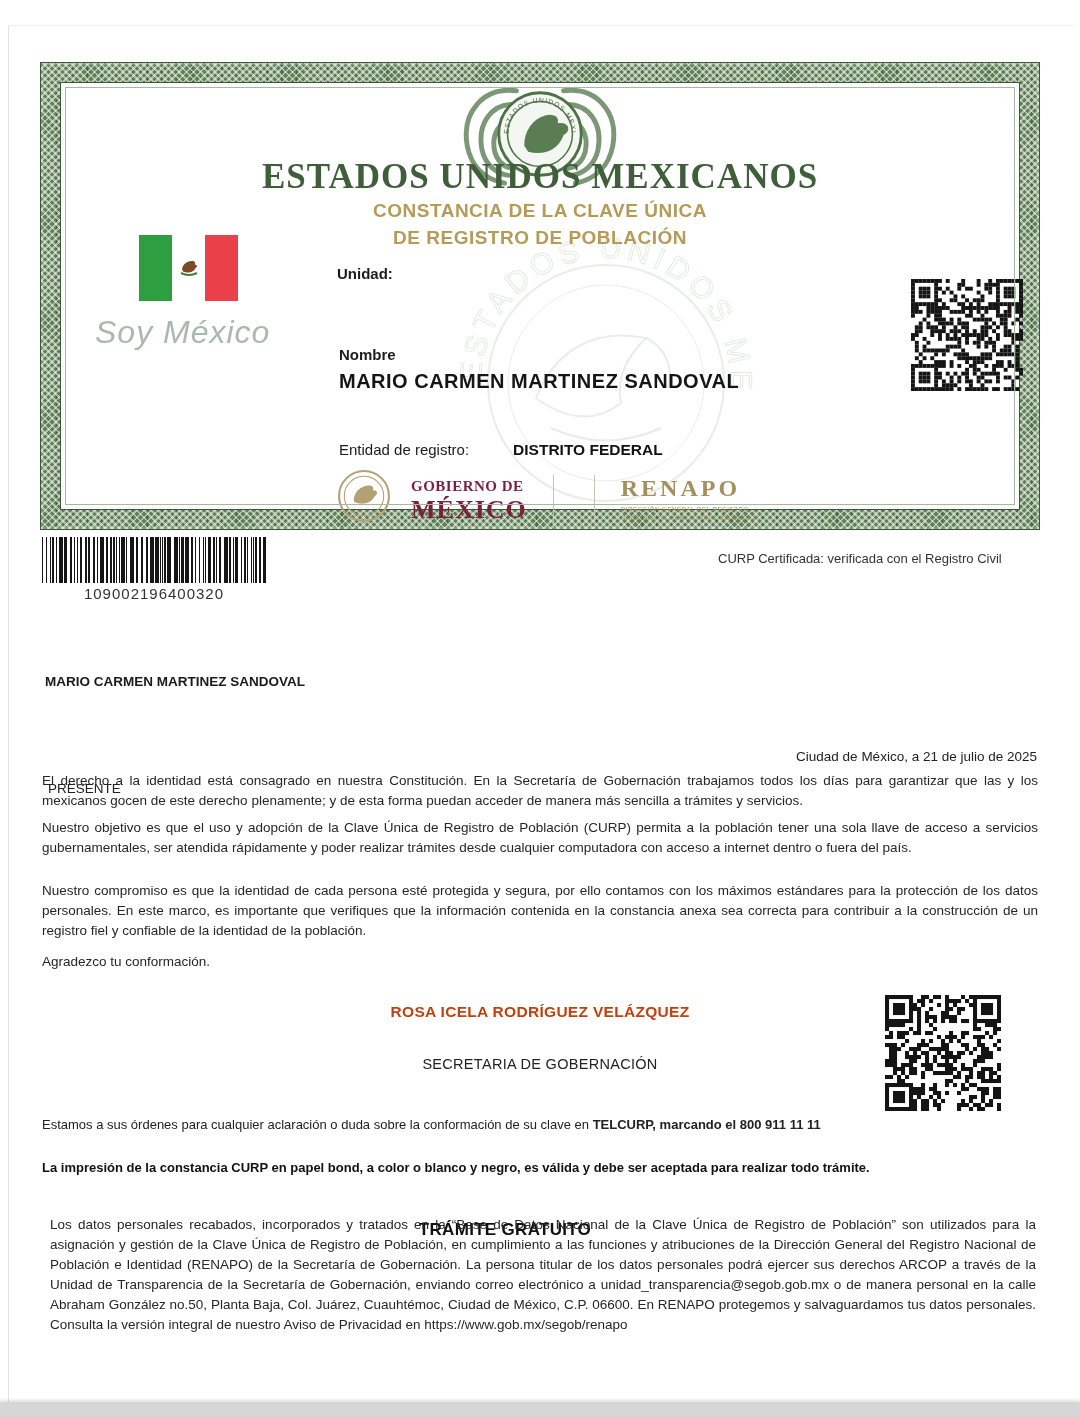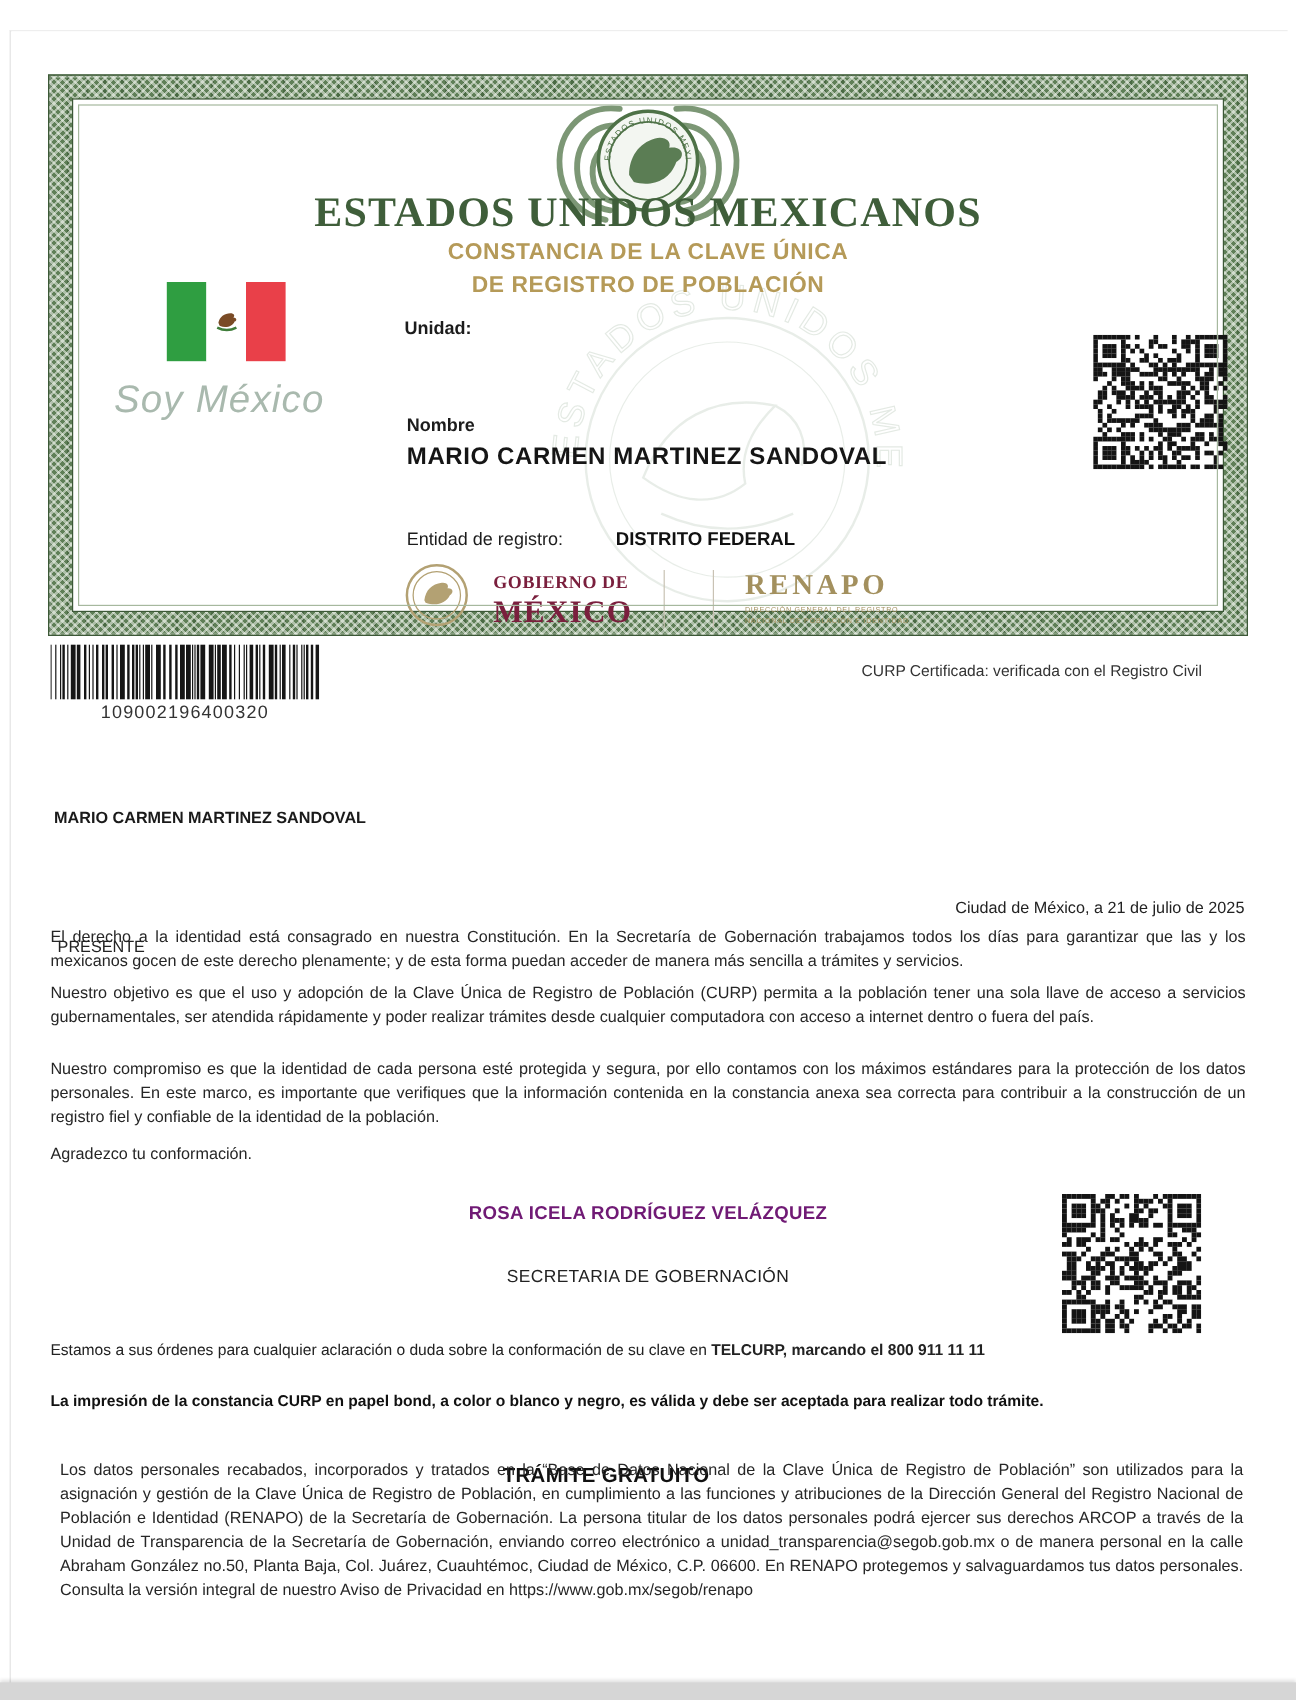--- a/index.html
+++ b/index.html
@@ -88,21 +88,21 @@
 
   
   .recipient{position:absolute;left:45px;top:674px;font-size:13.5px;font-weight:bold;color:#1a1a1a;}
   .presente{position:absolute;left:48px;top:749px;font-size:13.5px;color:#222;margin-top:32px;}
   .dateline{position:absolute;left:600px;top:749px;width:437px;text-align:right;font-size:13.5px;color:#222;}
   .para{position:absolute;left:42px;width:996px;font-size:13.5px;line-height:20px;
     text-align:justify;color:#262626;}
   .p1{top:771px;} .p2{top:818px;} .p3{top:881px;}
   .thanks{position:absolute;left:42px;top:954px;font-size:13.5px;color:#262626;}
   .signer{position:absolute;left:42px;top:1003px;width:996px;text-align:center;
-    font-size:15.5px;font-weight:bold;letter-spacing:.3px;color:#701a75;}
+    font-size:15.5px;font-weight:bold;letter-spacing:.3px;color:#c2410c;}
   .signer-title{position:absolute;left:42px;top:1056px;width:996px;text-align:center;
     font-size:14.5px;color:#222;letter-spacing:.3px;}
   .contact{position:absolute;left:42px;top:1117px;font-size:13px;color:#222;}
   .contact b{font-weight:bold;}
   .print-notice{position:absolute;left:42px;top:1160px;font-size:13px;font-weight:bold;color:#111;}
   .tramite{position:absolute;left:40px;top:1220px;width:930px;text-align:center;
     font-size:17px;font-weight:bold;color:#111;letter-spacing:.3px;}
   .privacy{position:absolute;left:50px;top:1215px;width:986px;font-size:13.5px;
     line-height:20px;text-align:justify;color:#262626;}
 </style>

